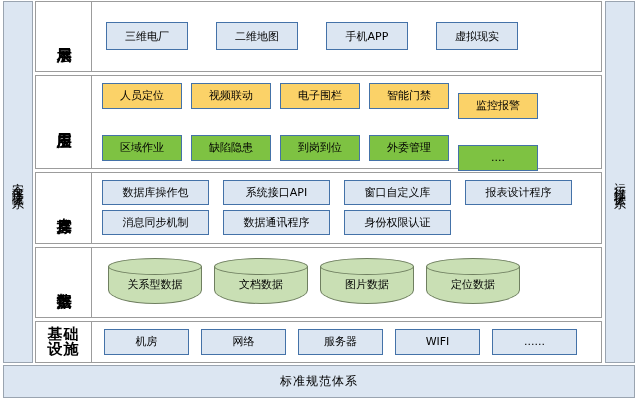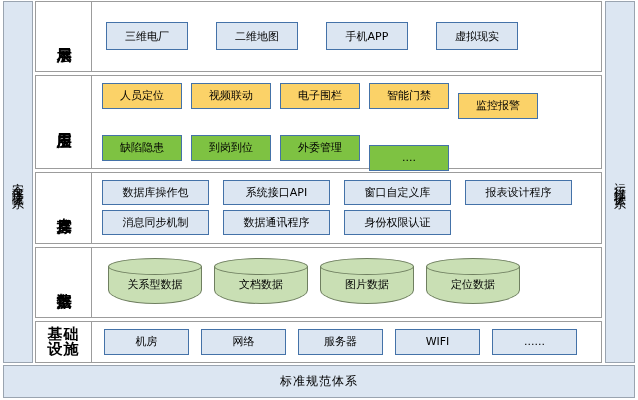--- a/index.html
+++ b/index.html
@@ -287,20 +287,21 @@
         </div>
         <div class="layer-body">
           <div class="row first">
             <div class="box box-orange">人员定位</div>
             <div class="box box-orange">视频联动</div>
             <div class="box box-orange">电子围栏</div>
             <div class="box box-orange">智能门禁</div>
             <div class="box box-orange">监控报警</div>
           </div>
           <div class="row second">
+            <div class="box box-green">区域作业</div>
             <div class="box box-green">缺陷隐患</div>
             <div class="box box-green">到岗到位</div>
             <div class="box box-green">外委管理</div>
             <div class="box box-green">....</div>
           </div>
         </div>
       </div>
 
       <div class="layer layer-support">
         <div class="layer-title">

